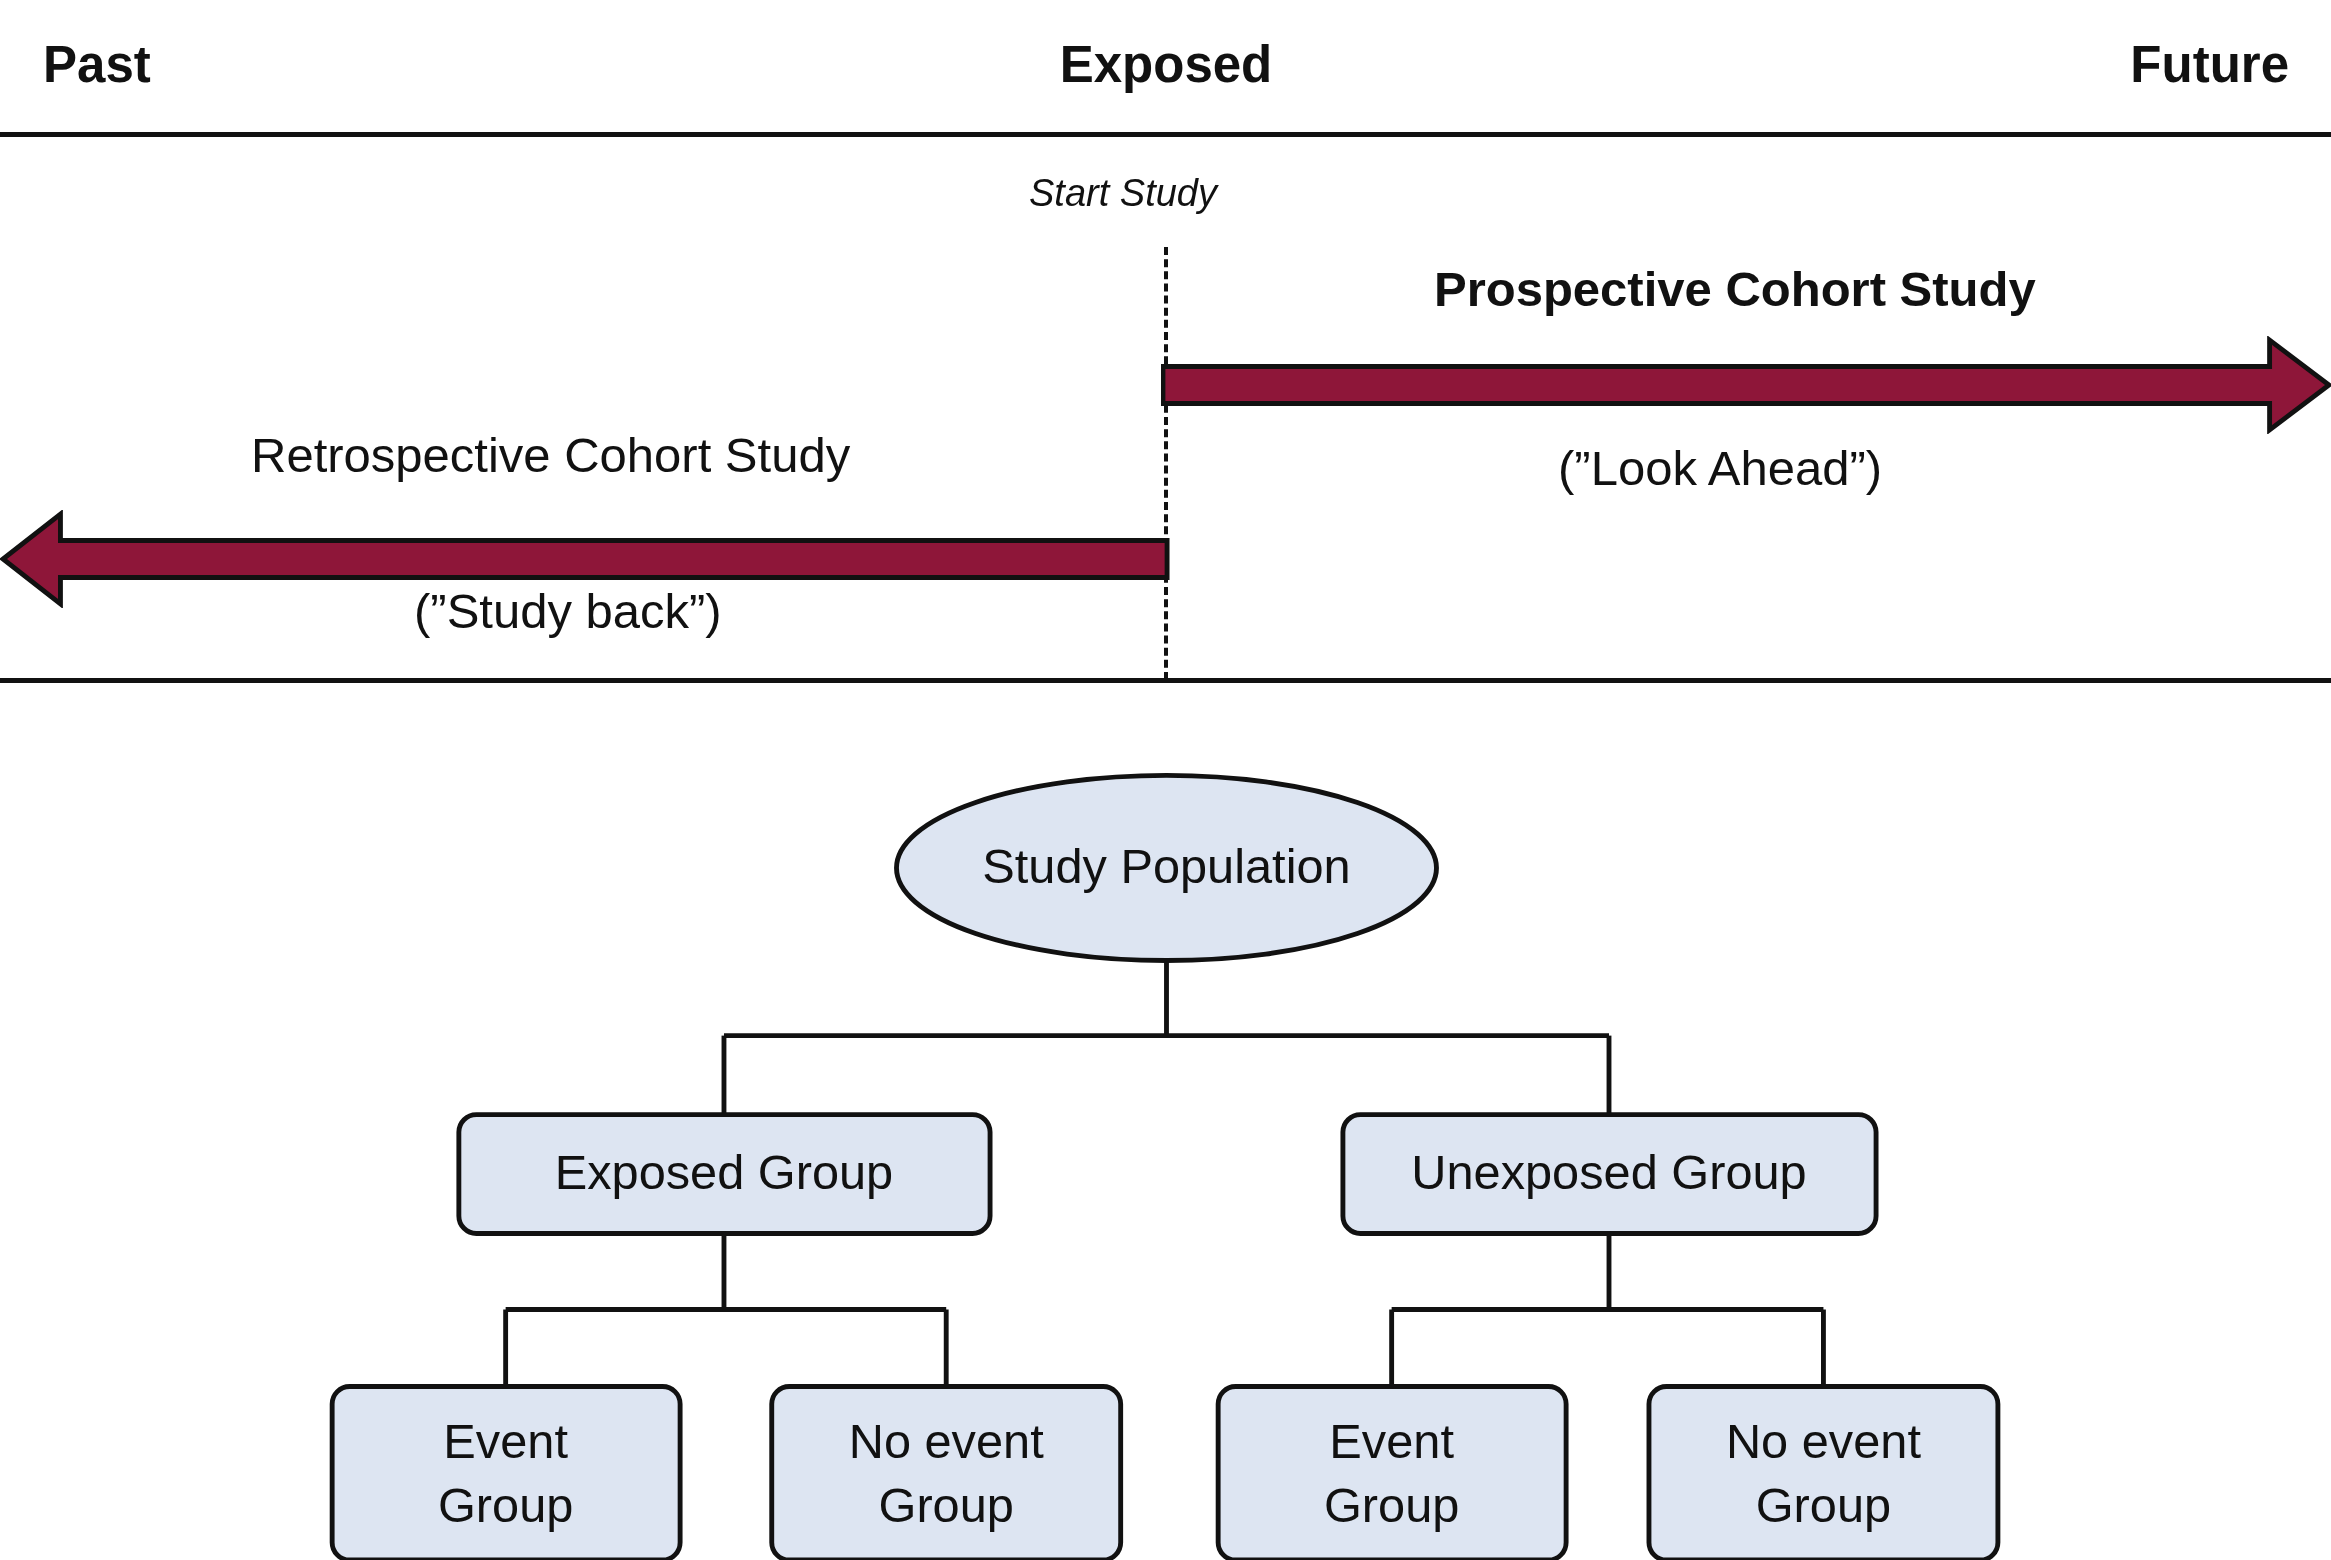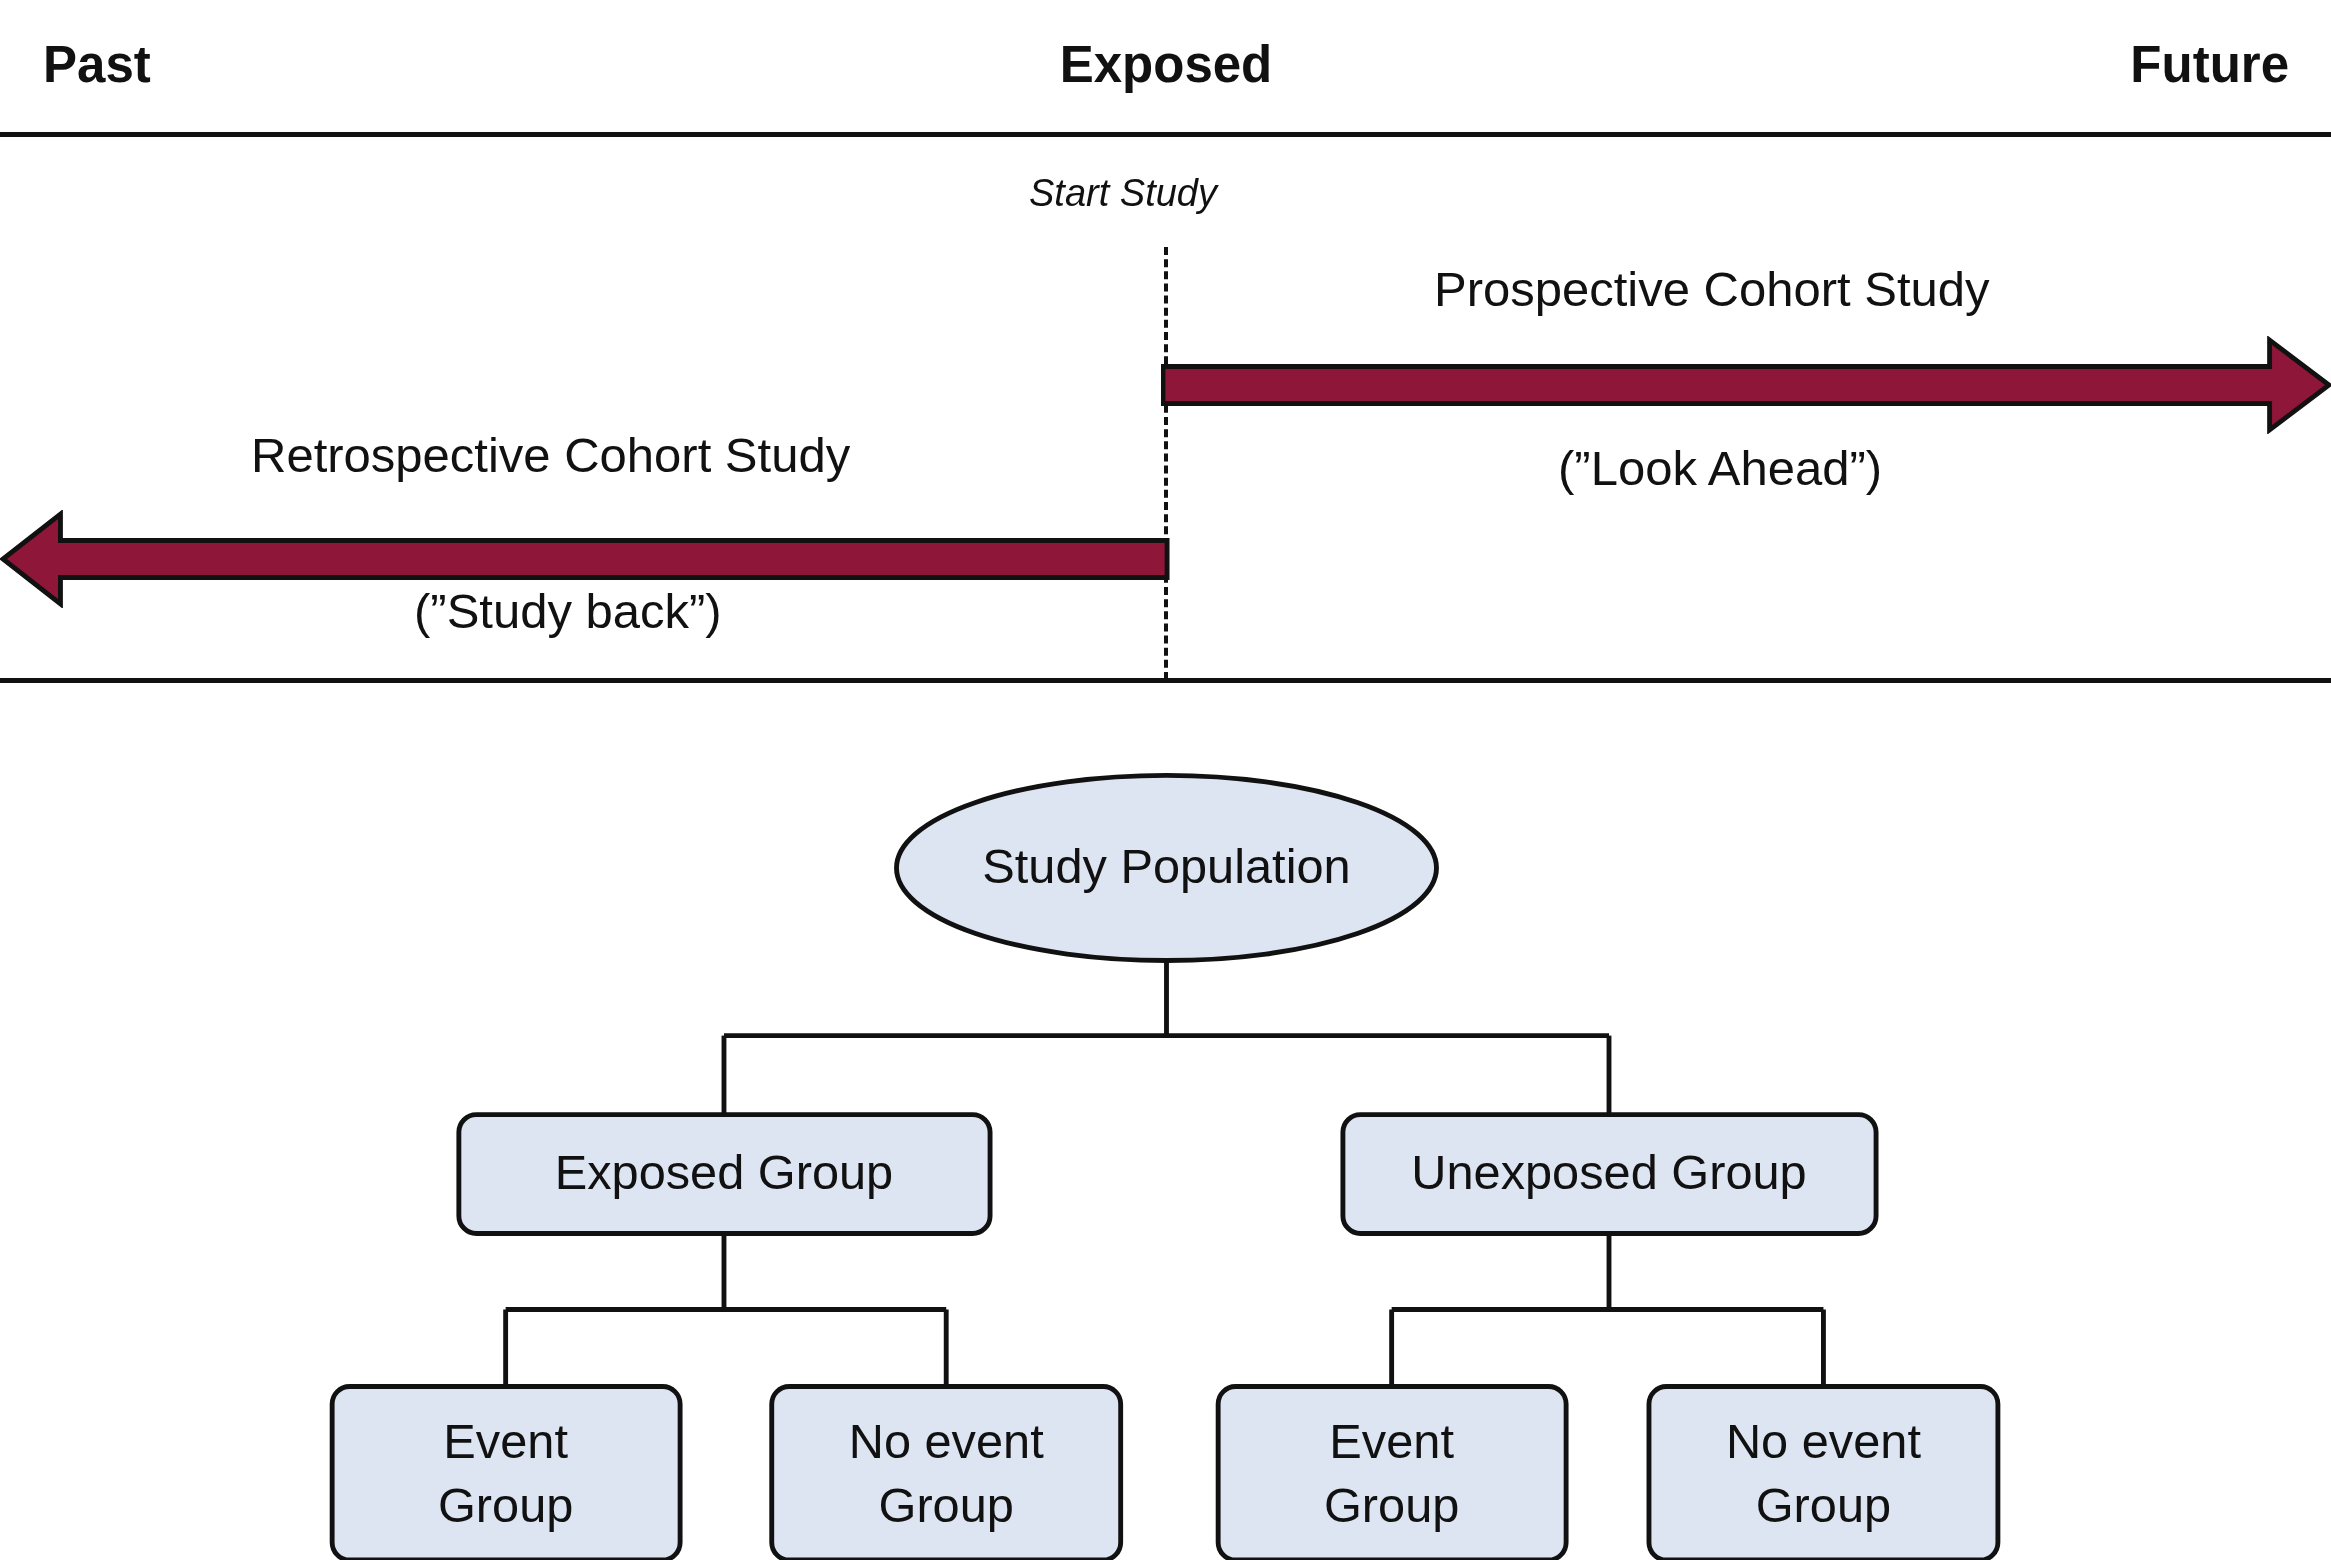--- a/index.html
+++ b/index.html
@@ -69,21 +69,21 @@
   #arrow-prospective-svg  { left: 1161px; top: 336px; }
   #arrow-retrospective-svg{ left: 0px;    top: 510px; }
 
   .arrow-caption {
     position: absolute;
     font-size: 49px;
     line-height: 49px;
     white-space: nowrap;
     color: #111111;
   }
-  #cap-prospective-title { left: 1434px; top: 265px; }
+  #cap-prospective-title { left: 1434px; top: 265px; font-weight: bold; }
   #cap-prospective-sub   { left: 1558px; top: 444px; text-align: center; }
   #cap-retrospective-title { left: 251px; top: 431px; }
   #cap-retrospective-sub   { left: 414px; top: 587px; }
 
   
   #flow-svg {
     position: absolute;
     left: 0;
     top: 751px;
   }

